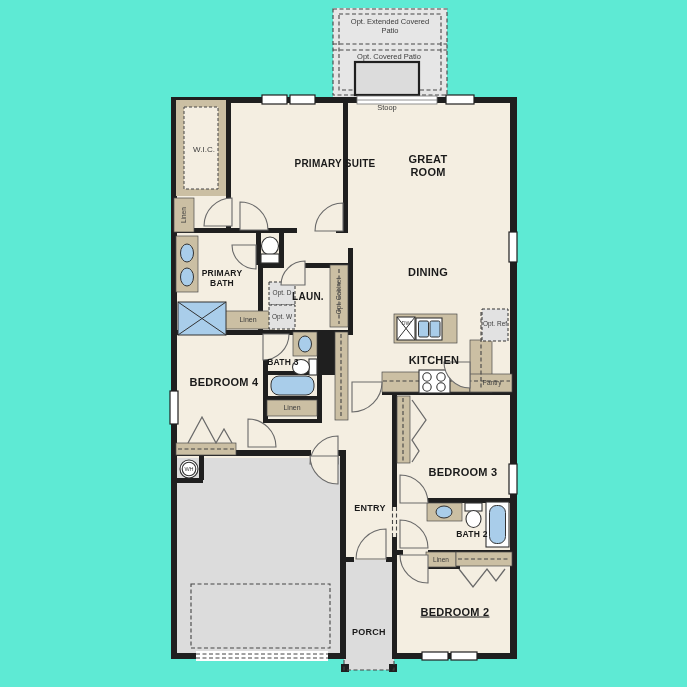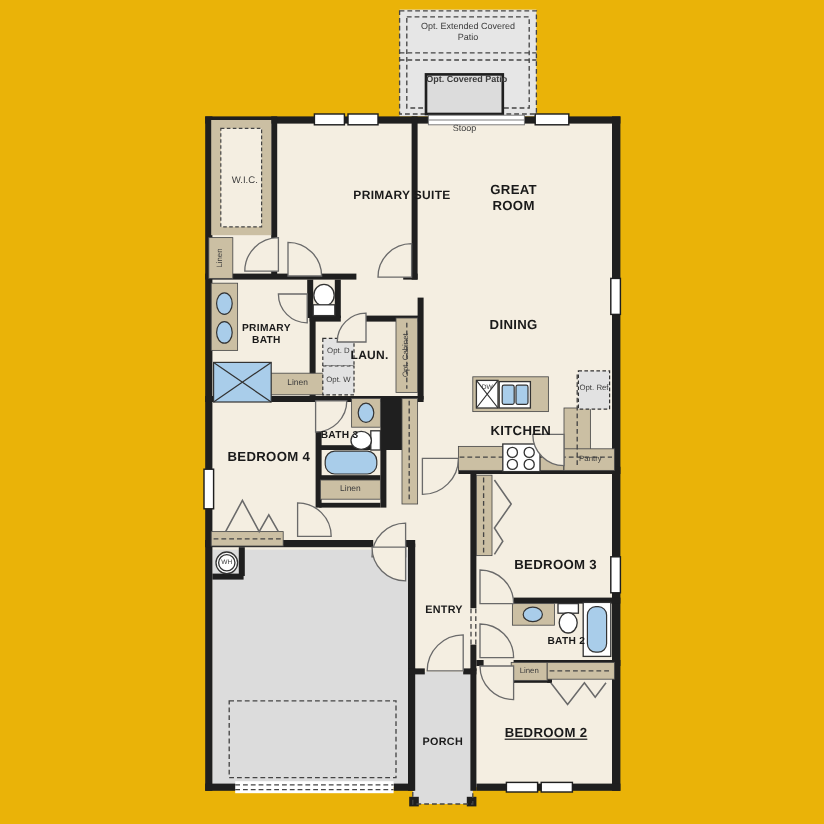--- a/index.html
+++ b/index.html
@@ -1,16 +1,16 @@
 <!DOCTYPE html>
 <html style="--floor: #f4eee1; --wall: #1f1f1f; --tan: #cbbfa3; --blue: #a9cdea; --conc: #dcdcdc; --conc2: #e6e6e6; --optbox: #e2e2e2; --text: #1a1a1a;"><head>
 <meta charset="utf-8">
 <style>
   html,body{margin:0;padding:0;background:#fff;}
-  #stage{position:relative;width:687px;height:687px;background:#eab308;overflow:hidden;
+  #stage{position:relative;width:687px;height:687px;background:#5eead4;overflow:hidden;
          font-family:"Liberation Sans",sans-serif;}
   #stage svg{position:absolute;left:0;top:0;}
   .label{position:absolute;transform:translate(-50%,-50%);color:var(--text);
          text-align:center;line-height:1.18;white-space:normal;}
   .b{font-weight:bold;letter-spacing:.25px;}
   .rot{transform:translate(-50%,-50%) rotate(-90deg);white-space:nowrap;}
   .gray{color:#3c3c3c;}
   
   .wall{fill:var(--wall);}
   .floor{fill:var(--floor);}
@@ -222,21 +222,21 @@
     <rect class="win" x="446" y="95" width="28" height="9"></rect>
     <rect class="win" x="509" y="232" width="8" height="30"></rect>
     <rect class="win" x="509" y="464" width="8" height="30"></rect>
     <rect class="win" x="170" y="391" width="8" height="33"></rect>
     <rect class="win" x="422" y="652" width="26" height="8"></rect>
     <rect class="win" x="451" y="652" width="26" height="8"></rect>
   </g>
 </svg>
 
   <div class="label gray" style="left:390px;top:27px;font-size:7.5px;width:92px;">Opt. Extended Covered Patio</div>
-  <div class="label gray" style="left:389px;top:67px;font-size:7.5px;width:130px;font-weight:bold;">Opt. Covered Patio</div>
+  <div class="label gray" style="left:389px;top:57px;font-size:7.5px;width:130px;">Opt. Covered Patio</div>
   <div class="label gray" style="left:387px;top:79px;font-size:7.5px;margin-top:29px;">Stoop</div>
   <div class="label gray" style="left:204px;top:150px;font-size:8px;">W.I.C.</div>
   <div class="label b" style="left:288px;top:164px;font-size:10px;width:92px;margin-left:47px;">PRIMARY SUITE</div>
   <div class="label b" style="left:428px;top:166px;font-size:11px;width:66px;">GREAT ROOM</div>
   <div class="label b" style="left:428px;top:272px;font-size:11px;">DINING</div>
   <div class="label rot gray" style="left:184px;top:215px;font-size:6.5px;">Linen</div>
   <div class="label b" style="left:222px;top:278px;font-size:8.5px;width:62px;">PRIMARY BATH</div>
   <div class="label b" style="left:308px;top:297px;font-size:10px;">LAUN.</div>
   <div class="label gray" style="left:282px;top:293px;font-size:6.5px;width:24px;">Opt. D</div>
   <div class="label gray" style="left:282px;top:317px;font-size:6.5px;width:24px;">Opt. W</div>
@@ -246,16 +246,16 @@
   <div class="label b" style="left:283px;top:362px;font-size:8.5px;width:36px;">BATH 3</div>
   <div class="label gray" style="left:292px;top:408px;font-size:7px;">Linen</div>
   <div class="label b" style="left:434px;top:360px;font-size:11px;">KITCHEN</div>
   <div class="label gray" style="left:495px;top:324px;font-size:6.5px;width:26px;">Opt. Ref</div>
   <div class="label gray" style="left:492px;top:383px;font-size:6.5px;">Pantry</div>
   <div class="label b" style="left:463px;top:448px;font-size:11px;margin-top:24px;">BEDROOM 3</div>
   <div class="label b" style="left:370px;top:508px;font-size:9px;">ENTRY</div>
   <div class="label b" style="left:472px;top:534px;font-size:8.5px;width:36px;">BATH 2</div>
   <div class="label gray" style="left:441px;top:560px;font-size:6.5px;">Linen</div>
   <div class="label b" style="left:455px;top:612px;font-size:11px;text-decoration:underline;">BEDROOM 2</div>
-  <div class="label b" style="left:369px;top:618px;font-size:9px;">PORCH</div>
+  <div class="label b" style="left:369px;top:632px;font-size:9px;">PORCH</div>
   <div class="label gray" style="left:189px;top:469px;font-size:5.5px;">WH</div>
   <div class="label gray" style="left:406px;top:323px;font-size:5.5px;">DW</div>
 </div>
 
 </body></html>

